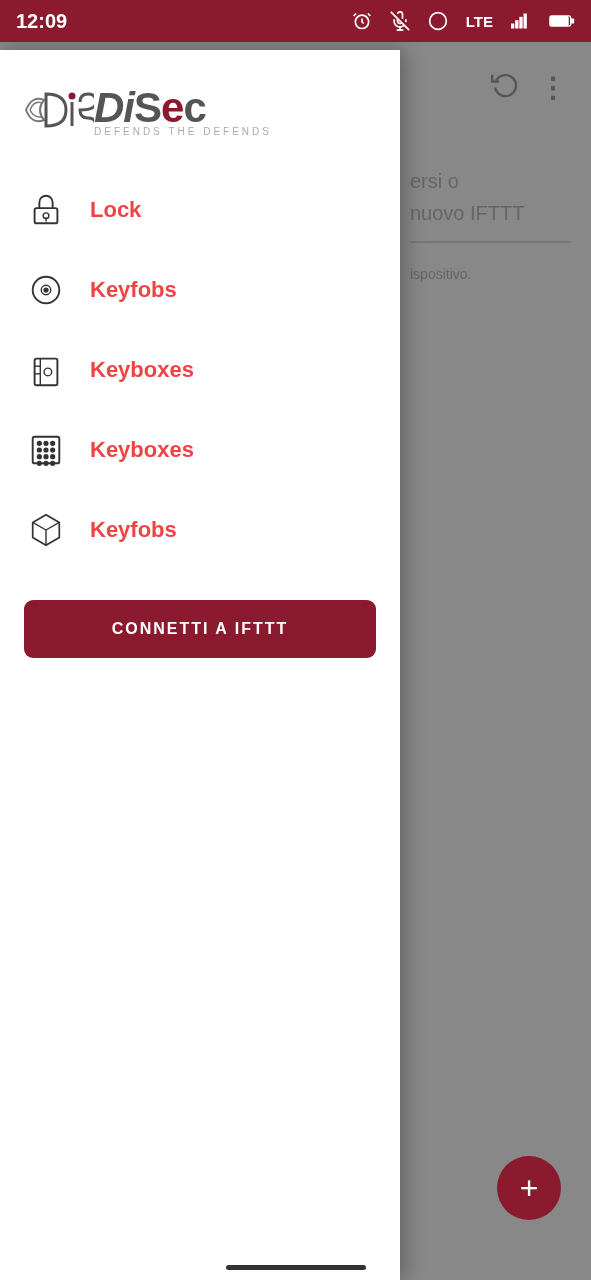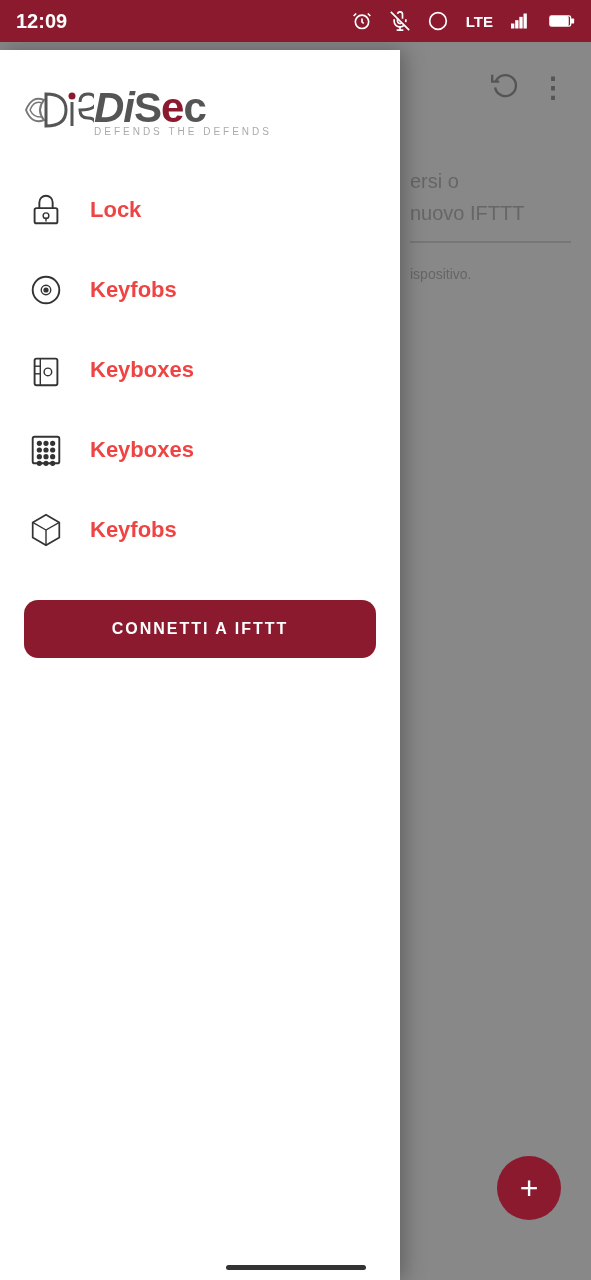--- a/index.html
+++ b/index.html
@@ -129,21 +129,21 @@
       font-weight: 700;
       color: #ef4444;
     }
 
     
     .ifttt-button {
       margin: 20px 24px;
       background: #8b1a2e;
       color: white;
       border: none;
-      border-radius: 14px;
+      border-radius: 9px;
       padding: 20px 24px;
       font-size: 16px;
       font-weight: 700;
       letter-spacing: 2px;
       cursor: pointer;
       text-transform: uppercase;
       width: calc(100% - 48px);
     }
 
     

